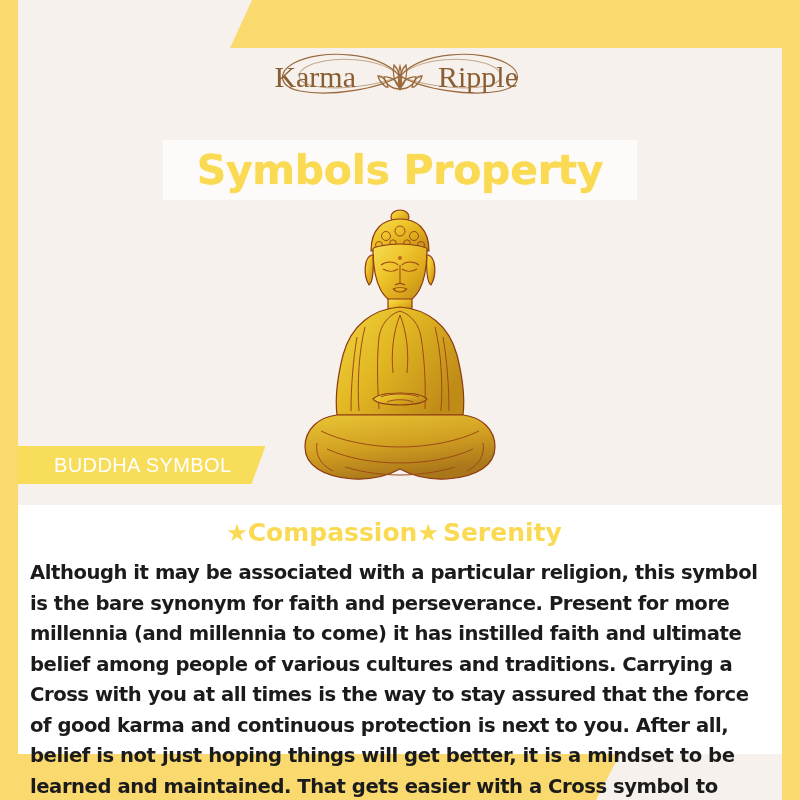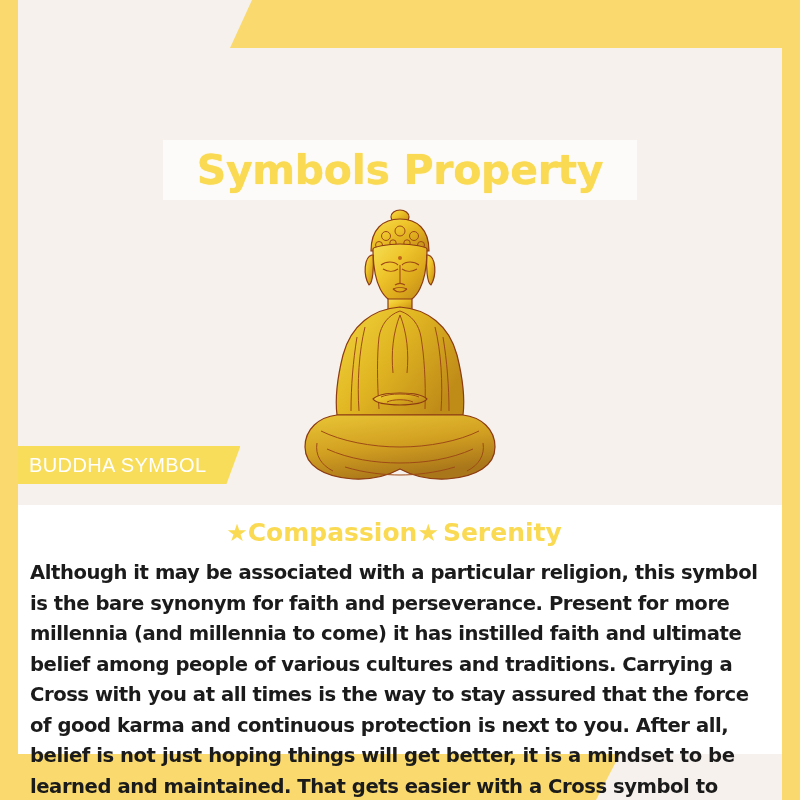--- a/index.html
+++ b/index.html
@@ -110,21 +110,21 @@
     align-items: flex-end;
     justify-content: center;
   }
 
   
   .badge {
     position: absolute;
     top: 446px;
     left: 18px;
     height: 38px;
-    padding: 0 34px 0 11px;
+    padding: 0 34px 0 36px;
     background: #f8dd5a;
     display: flex;
     align-items: center;
     clip-path: polygon(0 0, 100% 0, calc(100% - 14px) 100%, 0 100%);
   }
   .badge-text {
     color: #ffffff;
     font-size: 20px;
     font-family: "Liberation Sans", sans-serif;
     font-weight: 400;
@@ -174,20 +174,41 @@
 
 <div class="poster">
 
   <div class="band band-top"></div>
   <div class="band band-right"></div>
   <div class="band band-left"></div>
   <div class="band band-bottom"></div>
 
   <div class="page-inner"></div>
 
+  <div class="logo-wrap">
+    <svg class="logo-svg" width="280" height="66" viewBox="0 0 280 66">
+      <g fill="none" stroke="#9a6a3c" stroke-width="1.1">
+        <path d="M140 33 C118 8, 60 6, 34 20 C16 30, 20 44, 40 48 C70 54, 118 46, 140 33 Z"></path>
+        <path d="M140 33 C162 8, 220 6, 246 20 C264 30, 260 44, 240 48 C210 54, 162 46, 140 33 Z"></path>
+        <path d="M140 33 C120 14, 72 12, 48 23 C34 30, 37 40, 54 43 C80 48, 120 42, 140 33 Z" opacity="0.55"></path>
+        <path d="M140 33 C160 14, 208 12, 232 23 C246 30, 243 40, 226 43 C200 48, 160 42, 140 33 Z" opacity="0.55"></path>
+      </g>
+      <g fill="none" stroke="#9a6a3c" stroke-width="1.3">
+        <path d="M140 46 C132 46, 125 41, 124 34 C131 33, 138 38, 140 46 Z"></path>
+        <path d="M140 46 C148 46, 155 41, 156 34 C149 33, 142 38, 140 46 Z"></path>
+        <path d="M140 46 C135 40, 132 31, 134 22 C139 27, 142 37, 140 46 Z"></path>
+        <path d="M140 46 C145 40, 148 31, 146 22 C141 27, 138 37, 140 46 Z"></path>
+        <path d="M140 46 C138 39, 138 30, 140 23 C142 30, 142 39, 140 46 Z"></path>
+        <path d="M126 44 C122 41, 119 37, 118 33 C123 33, 127 38, 128 44 Z"></path>
+        <path d="M154 44 C158 41, 161 37, 162 33 C157 33, 153 38, 152 44 Z"></path>
+      </g>
+      <text x="96" y="44" text-anchor="end" font-family="'Liberation Serif', serif" font-size="30" fill="#8a5e33">Karma</text>
+      <text x="178" y="44" text-anchor="start" font-family="'Liberation Serif', serif" font-size="30" fill="#8a5e33">Ripple</text>
+    </svg>
+  </div>
 
   <div class="title-banner">
     <div class="title-text">Symbols Property</div>
   </div>
 
   <div class="buddha-wrap">
     <svg width="215" height="290" viewBox="0 0 215 290">
       <defs>
         <linearGradient id="gold" x1="0" y1="0" x2="1" y2="1">
           <stop offset="0%" stop-color="#F5DE55"></stop>

